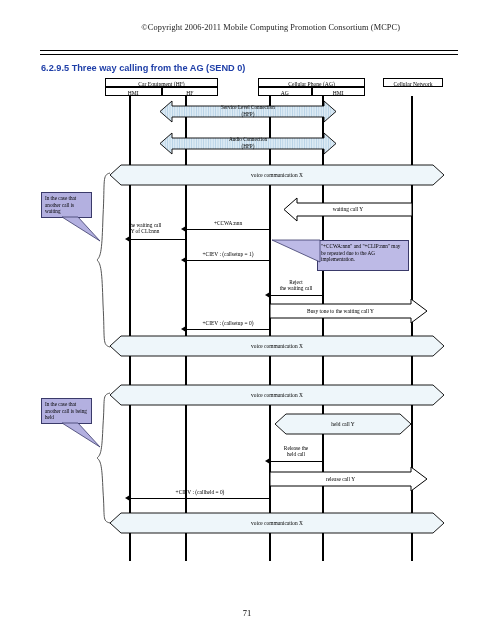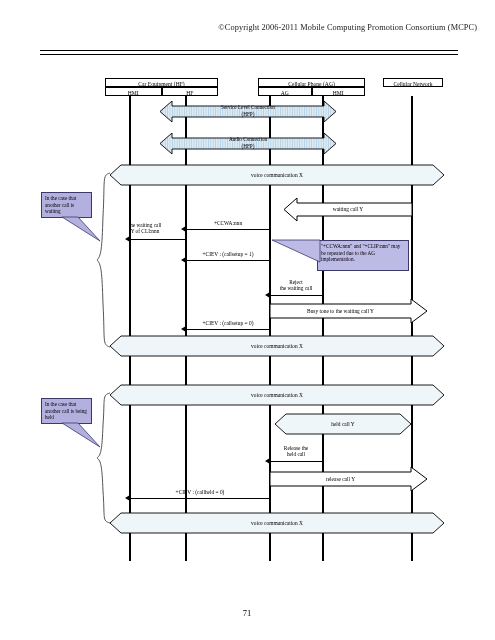--- a/index.html
+++ b/index.html
@@ -7,21 +7,21 @@
     width:495px;height:640px;
     background:#ffffff;
     font-family:"Liberation Serif", serif;
     position:relative;
     overflow:hidden;
   }
   .page{position:absolute;left:0;top:0;width:495px;height:640px;}
 
   
   .hdr-copy{
-    position:absolute;left:0;top:23px;width:477px;
+    position:absolute;left:0;top:23px;width:400px;
     text-align:right;font-size:8.3px;color:#1a1a1a;
     letter-spacing:.1px;
   }
   .hdr-title{
     position:absolute;left:42px;top:36px;
     font-family:"Liberation Sans", sans-serif;
     font-size:8.6px;font-weight:bold;color:#000;
     letter-spacing:-.1px;
   }
   .hdr-rule{
@@ -86,20 +86,21 @@
   svg{display:block;overflow:visible;}
 </style>
 </head>
 <body>
 
 <div class="page">
 
   <div class="hdr-copy">©Copyright 2006-2011 Mobile Computing Promotion Consortium (MCPC)</div>
   <div class="hdr-rule"></div>
 
+  <div class="sec-head">6.2.9.5 Three way calling from the AG (SEND 0)</div>
 
   <div class="diagram">
 
     <div class="actor-box actor-top" style="left:105px;top:78px;width:113px;">Car Equipment (HF)</div>
     <div class="actor-box actor-sub" style="left:105px;top:87px;width:56.5px;">HMI</div>
     <div class="actor-box actor-sub" style="left:161.5px;top:87px;width:56.5px;">HF</div>
 
     <div class="actor-box actor-top" style="left:258px;top:78px;width:107px;">Cellular Phone (AG)</div>
     <div class="actor-box actor-sub" style="left:258px;top:87px;width:53.5px;">AG</div>
     <div class="actor-box actor-sub" style="left:311.5px;top:87px;width:53.5px;">HMI</div>

